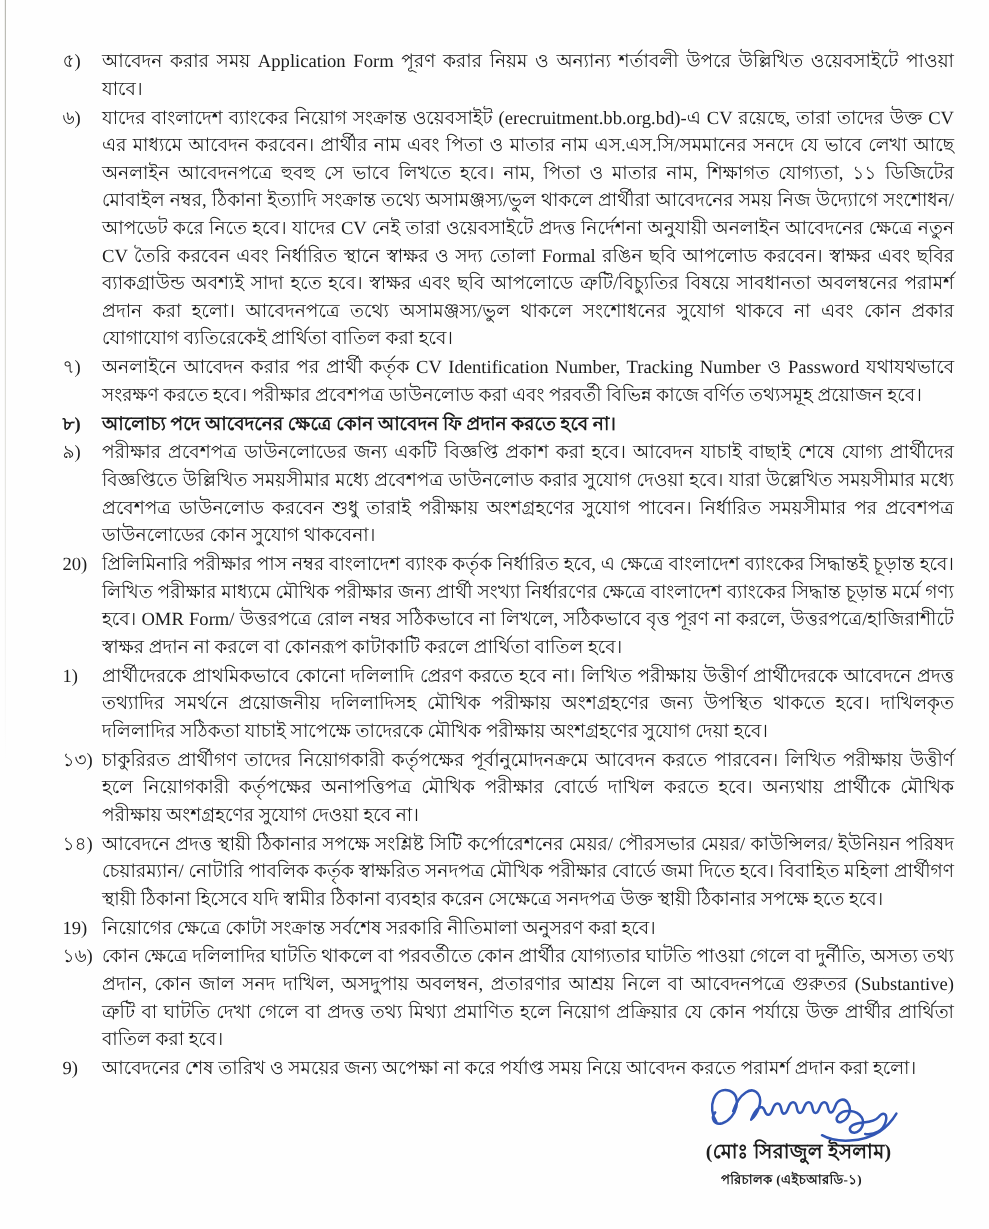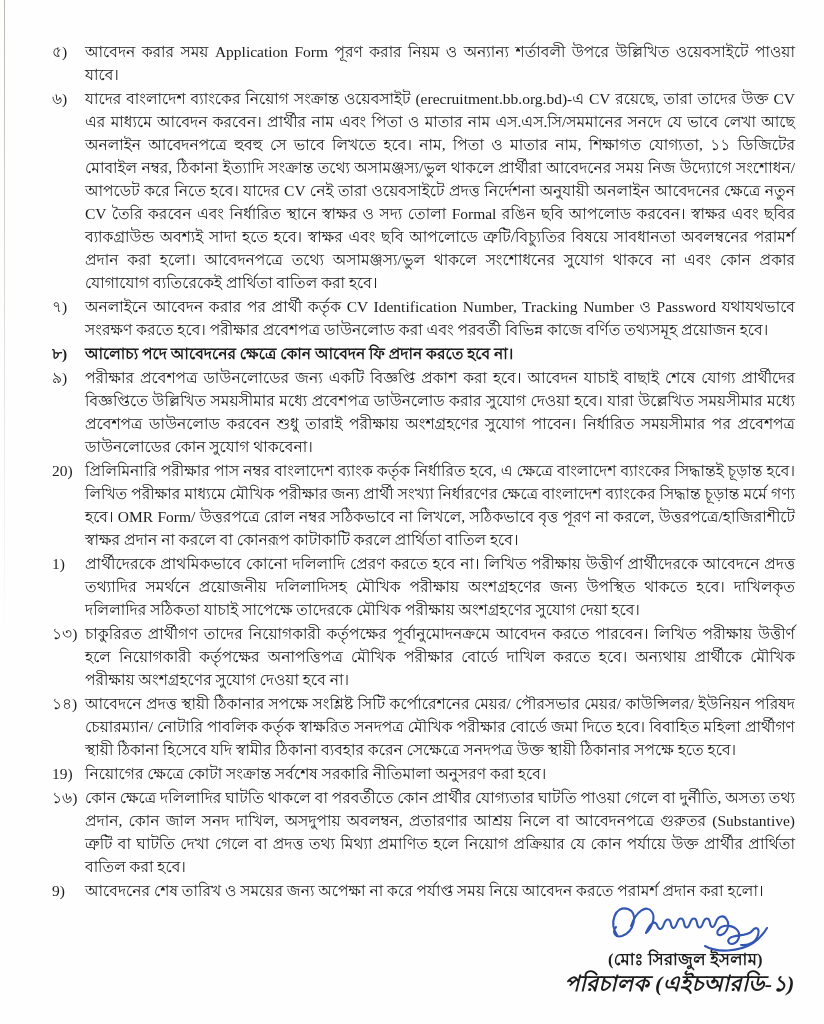--- a/index.html
+++ b/index.html
@@ -43,41 +43,40 @@
     flex: 0 0 33px;
     white-space: nowrap;
   }
   .txt {
     flex: 1;
     text-align: justify;
   }
   .sig {
     position: absolute;
     top: 893px;
-    right: 16px;
+    right: 36px;
     width: 245px;
     text-align: center;
   }
   .sig svg {
     display: block;
     margin: 0 auto -6px 38px;
   }
   .sig-name {
     font-size: 16.5px;
     font-weight: 600;
     line-height: 22px;
     letter-spacing: 0.3px;
   }
   .sig-title {
-    font-size: 22px;
+    font-size: 11px;
     font-weight: 600;
     line-height: 26px;
     letter-spacing: 0.3px;
     margin-left: -12px;
-    font-style: italic;
   }
 </style>
 </head>
 <body style="color: rgb(29, 29, 29);">
 
 <div class="page" style="background: rgb(254, 254, 254);">
   <div class="scan-edge"></div>
 
   <ol class="list">
     <li class="item">

